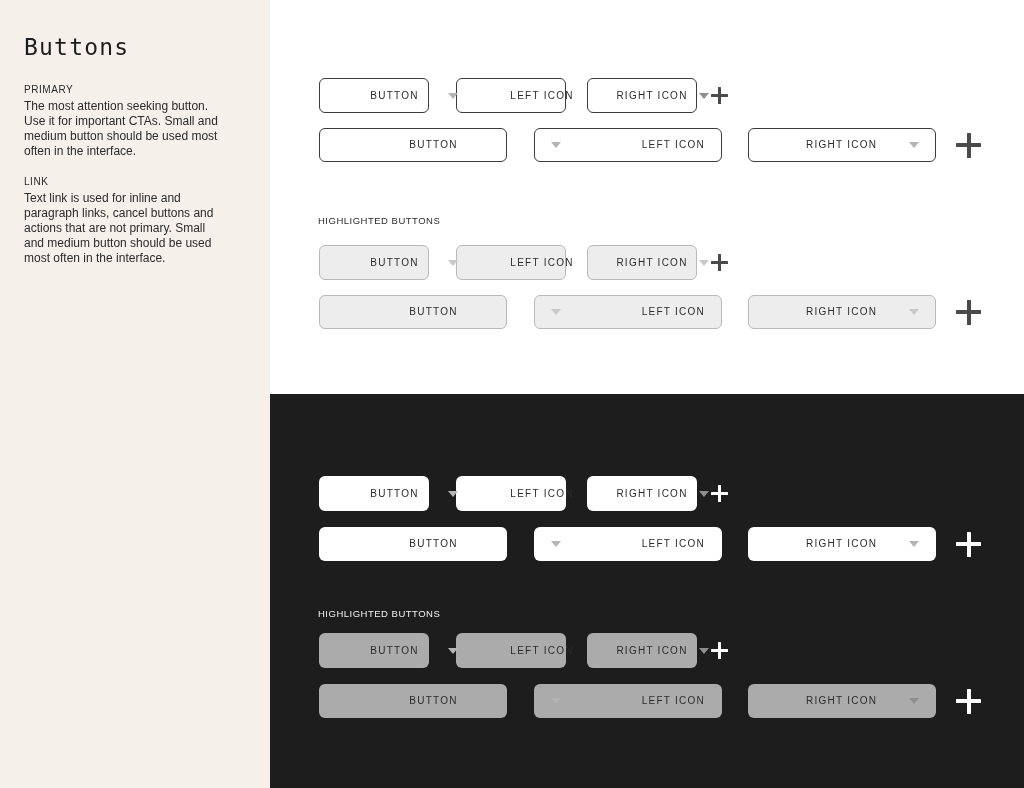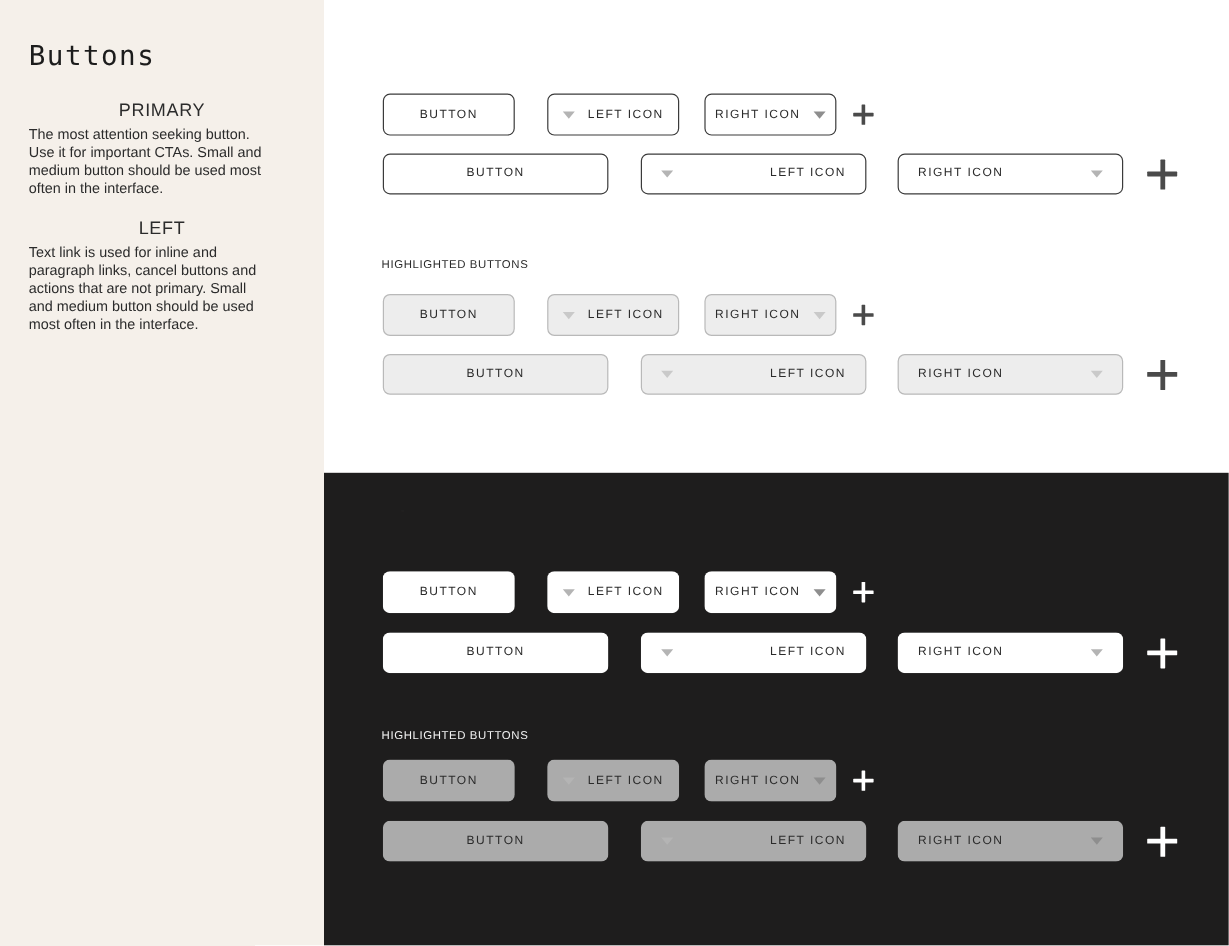--- a/index.html
+++ b/index.html
@@ -31,25 +31,24 @@
     font-size: 23px;
     font-weight: 400;
     letter-spacing: 1.2px;
     color: #1c1c1c;
     margin-bottom: 24px;
   }
 
   .doc-section { margin-bottom: 17px; }
 
   .doc-heading {
-    font-size: 15px;
+    font-size: 10px;
     letter-spacing: 0.55px;
     color: #2b2b2b;
     margin-bottom: 4px;
-    text-align: center;
   }
 
   .doc-body {
     font-size: 12px;
     line-height: 15px;
     color: #2b2b2b;
     max-width: 195px;
   }
 
   
@@ -137,21 +136,21 @@
   
   .btn.small.center   { justify-content: center; }
   .btn.small.lefticon { justify-content: center; }
   .btn.small.righticon{ justify-content: center; }
 
   
   .btn.medium.center    { justify-content: center; }
   .btn.medium.lefticon  { justify-content: space-between; }
   .btn.medium.righticon { justify-content: space-between; }
 
-  .btn .label { line-height: 1; }
+  .btn .label { line-height: 1; margin-left: 41px; }
 
   
   .caret {
     width: 0; height: 0;
     border-left: 5px solid transparent;
     border-right: 5px solid transparent;
     border-top: 6px solid #b4b4b4;
     flex: none;
   }
   .caret.dim   { border-top-color: #c9c9c9; }
@@ -186,21 +185,21 @@
 <div id="sidebar">
   <div id="sidebar-title">Buttons</div>
 
   <div class="doc-section">
     <div class="doc-heading">PRIMARY</div>
     <div class="doc-body">The most attention seeking button. Use it for important CTAs. Small and medium button should be used most often in the interface.</div>
   </div>
 
 
   <div class="doc-section">
-    <div class="doc-heading">LEFT</div>
+    <div class="doc-heading">LINK</div>
     <div class="doc-body">Text link is used for inline and paragraph links, cancel buttons and actions that are not primary. Small and medium button should be used most often in the interface.</div>
   </div>
 </div>
 
 <div id="light-panel">
   <div class="panel-inner">
 
     <div class="row" style="left:49px; top:78px;">
       <div class="btn small outline center" style="width:110px;">
         <span class="label">BUTTON</span>

